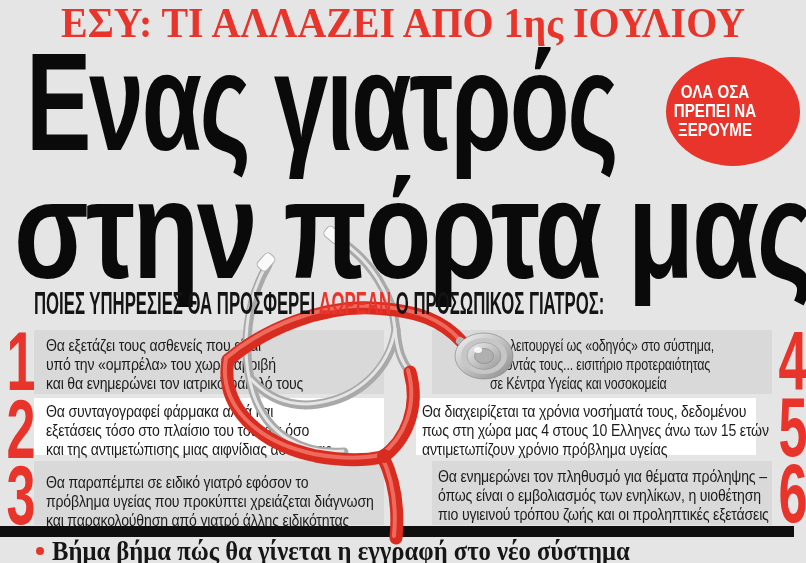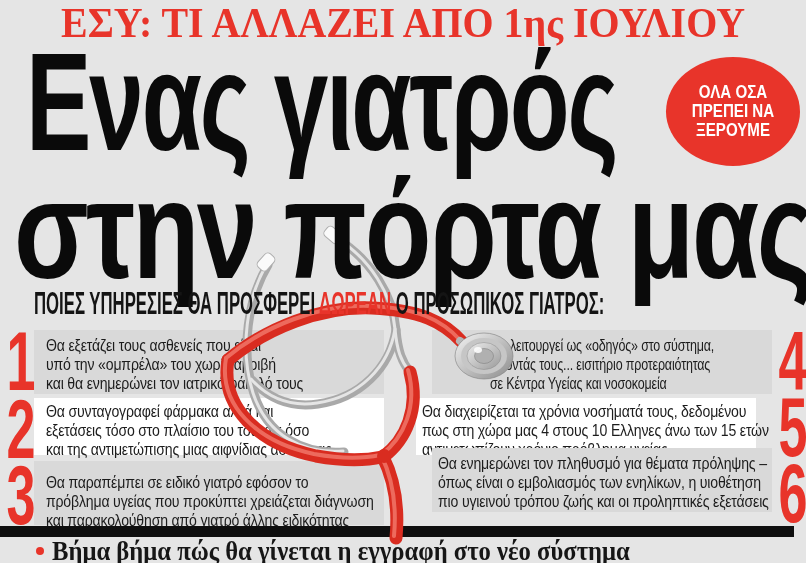--- a/index.html
+++ b/index.html
@@ -13,21 +13,21 @@
           transform:scaleX(.95);transform-origin:50% 0;white-space:nowrap;z-index:10;}
 
   
   .hl{position:absolute;color:#0a0a0a;font-weight:bold;font-size:140px;line-height:1;
       letter-spacing:-3px;white-space:nowrap;z-index:10;}
   .hl1{left:26px;top:32px;transform:scaleX(.70);transform-origin:0 0;}
   .hl2{left:14px;top:160px;transform:scaleX(.78);transform-origin:0 0;}
 
   
   .badge{position:absolute;left:666px;top:57px;width:134px;height:109px;border-radius:50%;
-         background:#e8342a;display:flex;align-items:center;justify-content:center;z-index:11;}
+         background:#e8342a;display:flex;align-items:center;z-index:11;}
   .badge-txt{color:#fff;font-weight:bold;font-size:18px;line-height:19px;text-align:center;
              transform:scaleX(.84);white-space:nowrap;}
 
   
   .subhead{position:absolute;left:34px;top:288px;font-weight:bold;font-size:31px;line-height:1;
            color:#141414;white-space:nowrap;transform:scaleX(.54);transform-origin:0 0;z-index:10;}
   .subhead .hot{color:#e8342a;}
 
   
   .box{position:absolute;background:#d9d9d9;z-index:1;box-sizing:border-box;}
@@ -99,21 +99,21 @@
   </div>
   <div class="num" style="left:772px;top:331px;">4</div>
 
   <div class="box white" style="left:416px;top:398px;width:340px;height:57px;padding:4px 4px 0 6px;">
     <span class="itxt">Θα διαχειρίζεται τα χρόνια νοσήματά τους, δεδομένου
 πως στη χώρα μας 4 στους 10 Ελληνες άνω των 15 ετών
 αντιμετωπίζουν χρόνιο πρόβλημα υγείας</span>
   </div>
   <div class="num" style="left:772px;top:397px;">5</div>
 
-  <div class="box" style="left:432px;top:448px;width:340px;height:64px;padding:6px 4px 0 6px;">
+  <div class="box" style="left:432px;top:461px;width:340px;height:64px;padding:6px 4px 0 6px;">
     <span class="itxt">Θα ενημερώνει τον πληθυσμό για θέματα πρόληψης –
 όπως είναι ο εμβολιασμός των ενηλίκων, η υιοθέτηση
 πιο υγιεινού τρόπου ζωής και οι προληπτικές εξετάσεις</span>
   </div>
   <div class="num" style="left:772px;top:463px;">6</div>
 
   <div class="bar"></div>
 
   <div class="footer">
     <span class="dot"></span>

